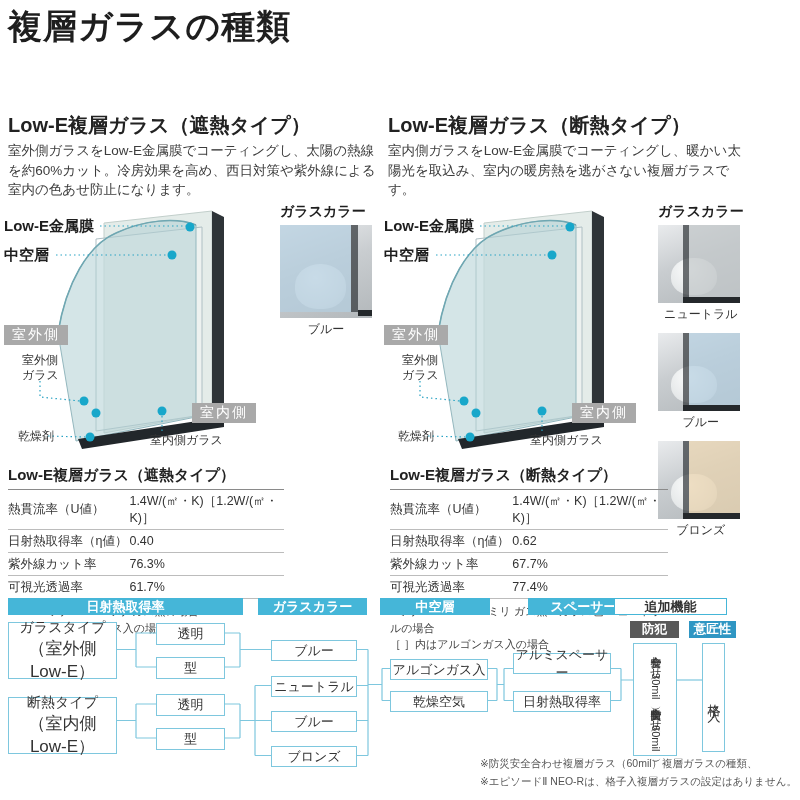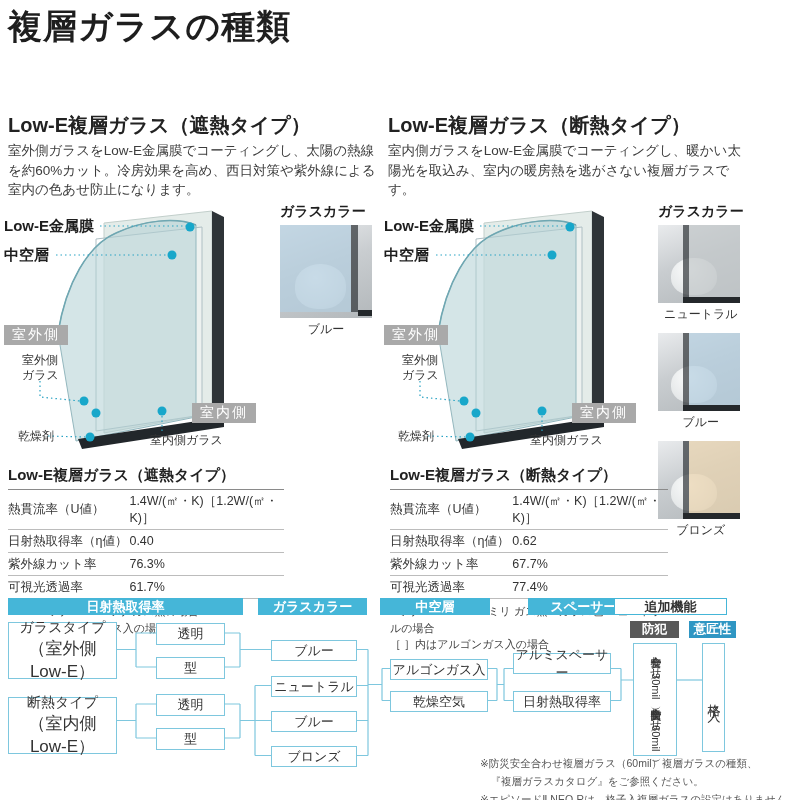--- a/index.html
+++ b/index.html
@@ -281,18 +281,17 @@
     <div class="fb" style="left:513px;top:118px;width:96px;height:19px;">日射熱取得率</div>
 
     <div class="fb vert" style="left:633px;top:70px;width:42px;height:107px;">
       <span>安全合わせ（30mil）</span>
       <span>防災安全合わせ（60mil）</span>
     </div>
     <div class="fb lattice" style="left:702px;top:70px;width:21px;height:107px;">格子入</div>
 
     <div class="sys-notes">
       <div>※防災安全合わせ複層ガラス（60mil）複層ガラスの種類、</div>
-      <div>　『複層ガラスカタログ』をご参照ください。</div>
       <div>※エピソードⅡ NEO-Rは、格子入複層ガラスの設定はありません。</div>
     </div>
   </div>
 
 </div>
 
 </body></html>

